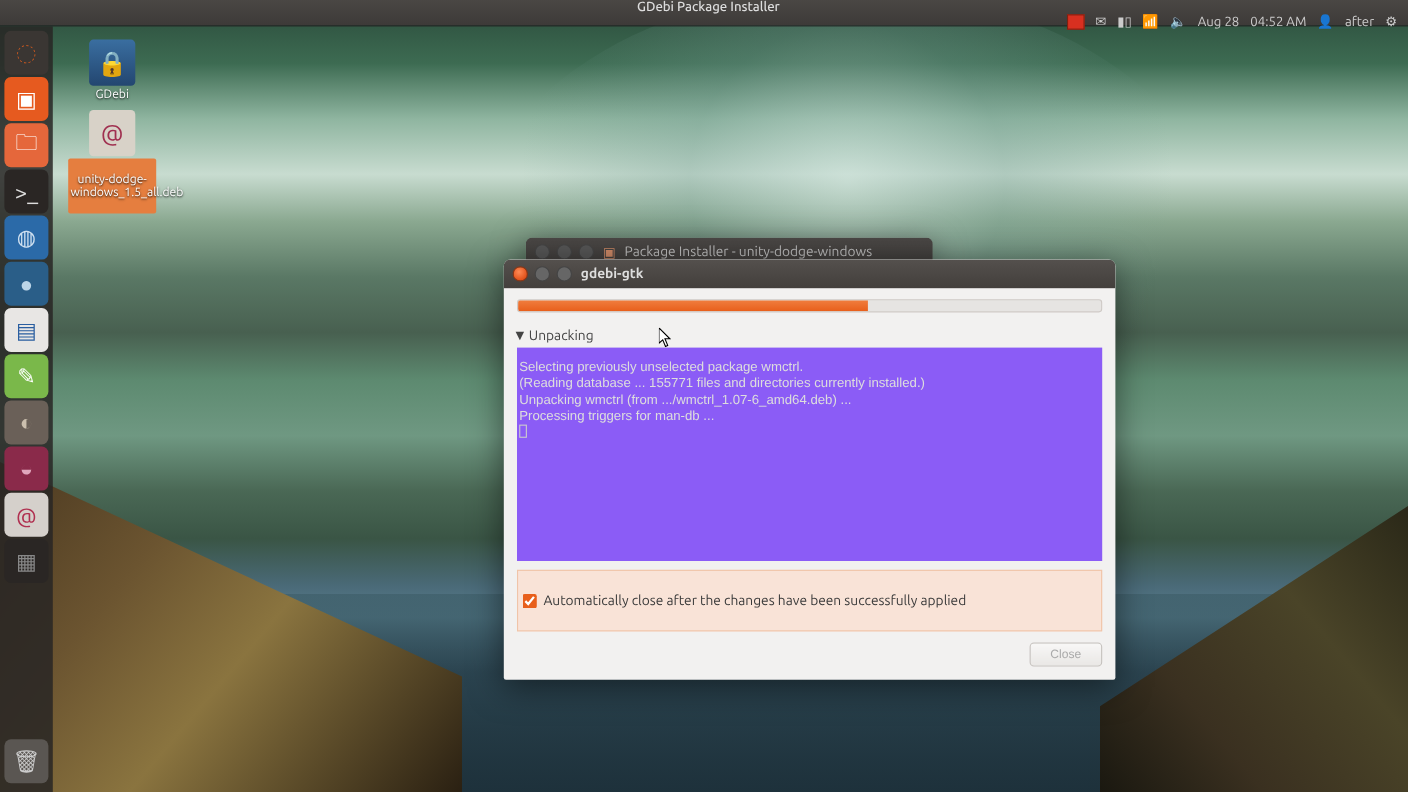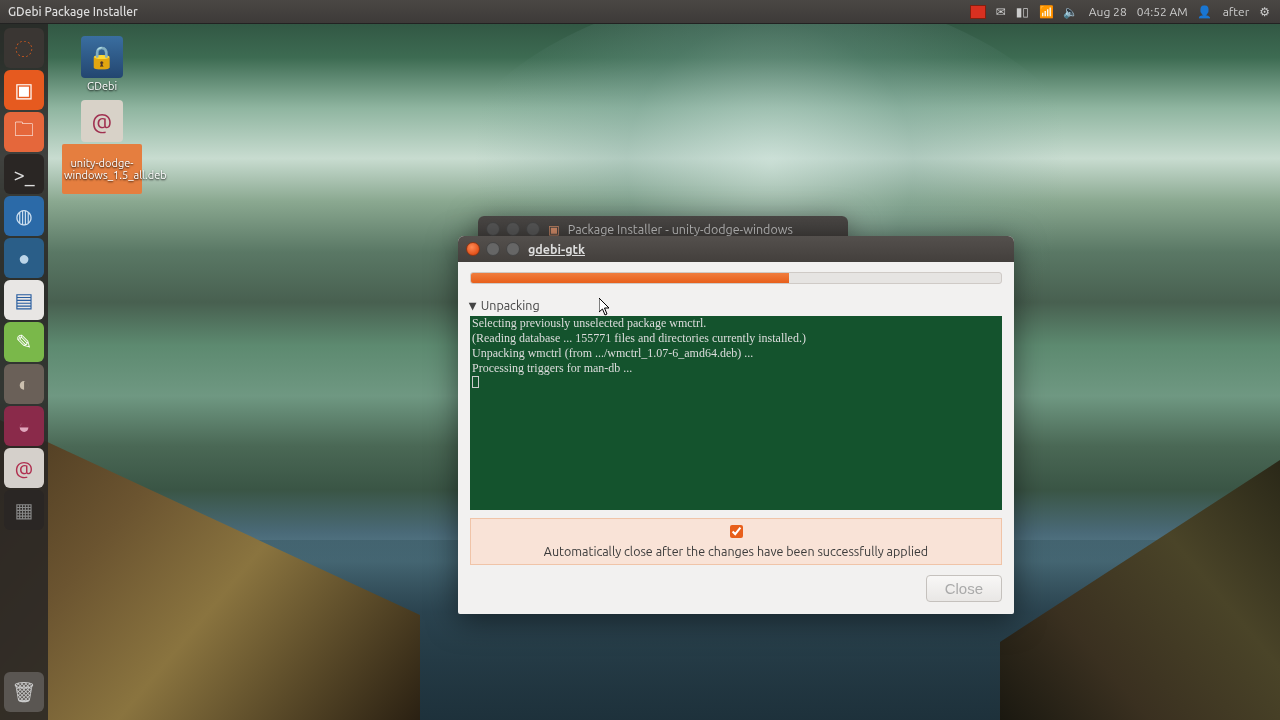--- a/index.html
+++ b/index.html
@@ -27,20 +27,21 @@
 .wp-water { position:absolute; left:0; bottom:0; width:100%; height:180px;
   background: linear-gradient(to bottom, rgba(58,90,100,.55) 0%, rgba(30,50,60,.9) 100%); }
 
 
 .panel {
   position: absolute; top:0; left:0; right:0; height: 24px;
   background: linear-gradient(#4a4744, #3d3a38);
   color: #ddd; display:flex; align-items:center;
   font-size: 12px; z-index: 100;
   border-bottom: 1px solid #222;
+  flex-direction: column;
 }
 .panel .title { margin-left: 8px; font-weight: 500; }
 .panel .right { margin-left: auto; display:flex; align-items:center; gap:10px; padding-right:10px; }
 .panel .right span, .panel .right .ico { color:#ccc; }
 .panel .redbox { width:16px; height:14px; background:#d83020; border:1px solid #802010; }
 .ico { display:inline-flex; align-items:center; justify-content:center; }
 
 
 .launcher {
   position:absolute; top:24px; left:0; width:48px; bottom:0;
@@ -81,31 +82,31 @@
 .gdebi { left:458px; top:236px; width:556px; background:#f2f1f0; }
 .gdebi .titlebar { background: linear-gradient(#54504d,#433f3c); color:#ddd; }
 .gdebi .titlebar .btns .b:first-child { } 
 .gdebi .body { padding:10px 12px 12px; }
 .status-line { font-style:italic; color:#555; margin-bottom:6px; }
 .progress-trough { width:100%; height:12px; background:#e6e4e2; border:1px solid #cfcac6; border-radius:3px; overflow:hidden; }
 .progress-fill { height:100%; background: linear-gradient(#f07d3e,#e85f1b); }
 .term-toggle { margin-top:14px; font-size:12.5px; color:#444; cursor:pointer; }
 .term-toggle .tri { display:inline-block; transform: rotate(90deg); margin-right:3px; font-size:10px;}
 .terminal {
-  margin-top:4px; width:100%; height:194px; background:#14532d; color:#ddd;
-  font-family: Liberation Serif, serif; font-size:12px;
-  padding:0 2px; white-space:pre; overflow:hidden; line-height:1.25;
+  margin-top:4px; width:100%; height:194px; background:#8b5cf6; color:#ddd;
+  font-family: Liberation Sans, sans-serif; font-size:12px;
+  padding:10px 2px; white-space:pre; overflow:hidden; line-height:1.25;
 }
 .terminal .cursor { display:inline-block; width:7px; height:12px; border:1px solid #ccc; }
-.auto-row { margin-top:8px; background:#f9e3d7; border:1px solid #f0c4a8; padding:6px 4px; display:flex; align-items:center; gap:6px; font-size:12.5px; color:#3a3a3a;flex-direction:column;}
+.auto-row { margin-top:8px; background:#f9e3d7; border:1px solid #f0c4a8; padding:20px 4px; display:flex; align-items:center; gap:6px; font-size:12.5px; color:#3a3a3a;}
 .auto-row input { accent-color:#e85f1b; }
 .btn-row { margin-top:10px; display:flex; justify-content:flex-end; }
 .btn {
   padding:4px 18px; border:1px solid #c5c1bd; border-radius:4px;
-  background: linear-gradient(#f8f7f6,#e9e7e5); color:#888; font-size:15px;
+  background: linear-gradient(#f8f7f6,#e9e7e5); color:#888; font-size:11px;
 }
 .btn[disabled] { color:#aaa; }
 
 .cursor-ptr {
   position:absolute; width:12px; height:18px; z-index:500;
 }
 </style>
 </head>
 <body>
 
@@ -167,21 +168,21 @@
   </div>
 </div>
 
 <div class="win gdebi">
   <div class="titlebar">
     <div class="btns">
       <div class="b close-active"></div>
       <div class="b"></div>
       <div class="b"></div>
     </div>
-    <span style="font-weight:600;text-decoration:underline;">gdebi-gtk</span>
+    <span style="font-weight:600;">gdebi-gtk</span>
   </div>
   <div class="body">
     <div class="progress-trough">
       <div class="progress-fill" id="progress-fill" style="width: 60%;"></div>
     </div>
     <div class="term-toggle">
       <span class="tri">▶</span><span>Unpacking</span>
     </div>
     <div class="terminal"><span id="termtext">Selecting previously unselected package wmctrl.
 (Reading database ... 155771 files and directories currently installed.)

